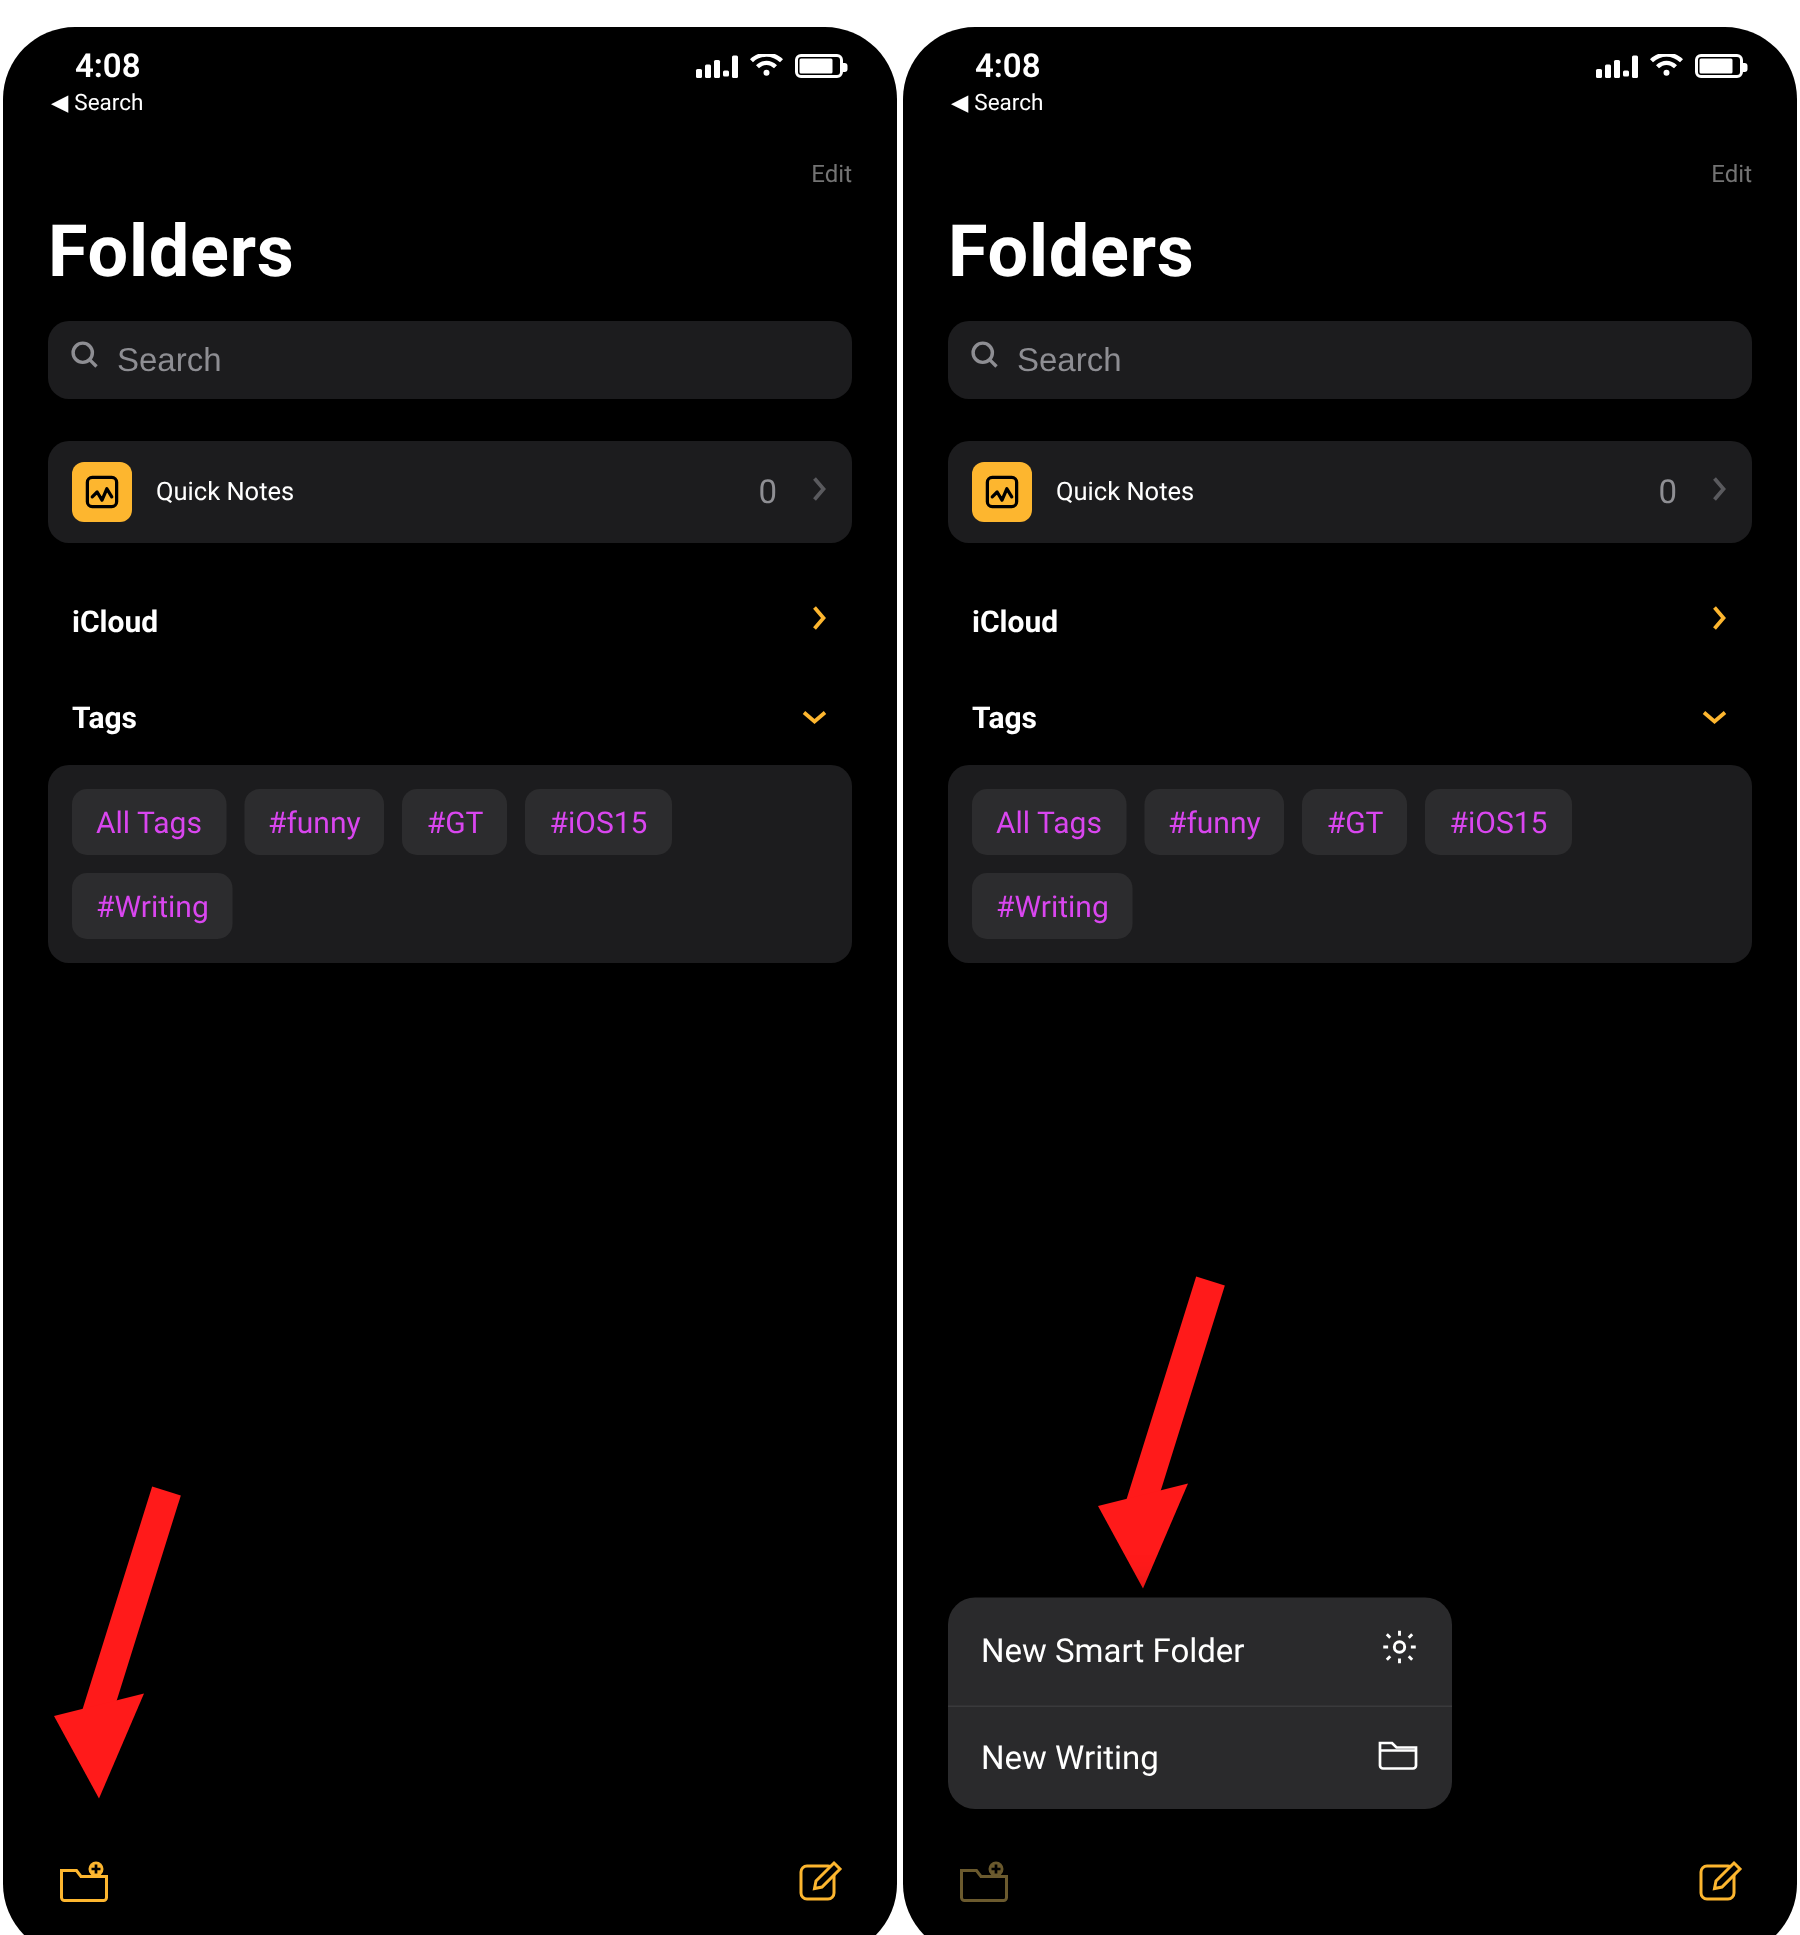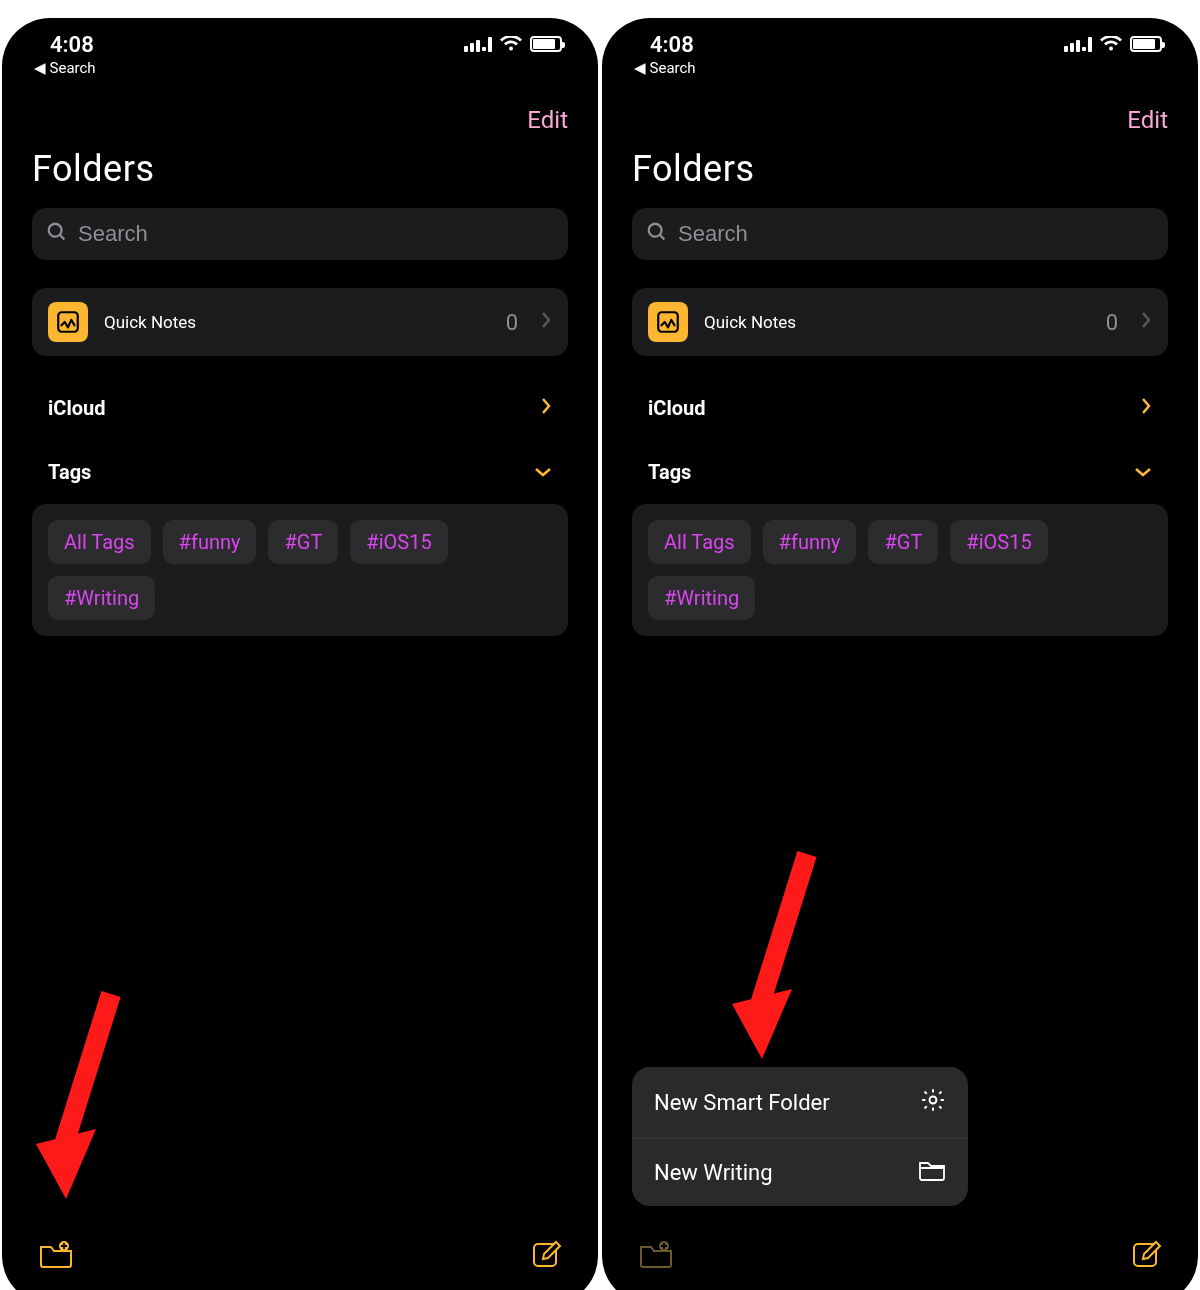--- a/index.html
+++ b/index.html
@@ -42,22 +42,22 @@
   .sig .bar{ width:4px; background:#fff; border-radius:1px;}
   .sig .b1{height:6px;} .sig .b2{height:9px;} .sig .b3{height:12px;} .sig .b4{height:15px;}
   .sig .dot{ width:4px; height:4px; background:#fff; border-radius:1px; margin-bottom:1px;}
   .wifi-ic svg{display:block;}
   .batt { width:32px; height:16px; border:2px solid #fff; border-radius:4px; position:relative;}
   .batt::after{content:""; position:absolute; right:-5px; top:4px; width:3px; height:6px; background:#fff; border-radius:0 2px 2px 0;}
   .batt .fill{position:absolute; left:1px; top:1px; bottom:1px; width:80%; background:#fff; border-radius:1px;}
 
   
   .navbar { display:flex; justify-content:flex-end; margin-top:20px; margin-bottom:14px;}
-  .edit { color:#f9a8d4; font-size:24px; font-weight:400; }
-  .title { font-size:36px; font-weight:400; margin-bottom:18px; letter-spacing:0.5px;}
+  .edit { color:#737373; font-size:16px; font-weight:400; }
+  .title { font-size:48px; font-weight:700; margin-bottom:18px; letter-spacing:0.5px;}
 
   .search {
     background:#1c1c1e; border-radius:14px; height:52px;
     display:flex; align-items:center; padding:0 14px; gap:10px;
     color:#8e8e93; font-size:22px;
   }
   .search input{ background:transparent; border:none; outline:none; color:#fff; font-size:22px; flex:1;}
   .search input::placeholder{color:#8e8e93;}
 
   .card {

